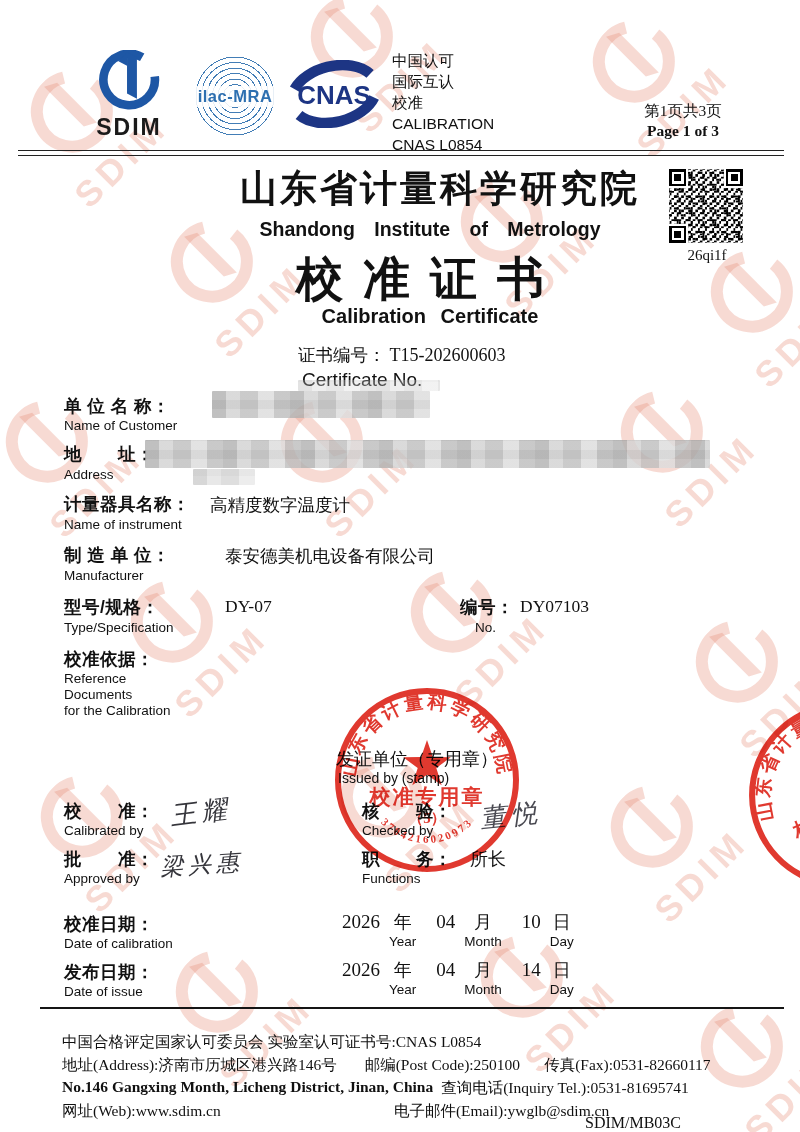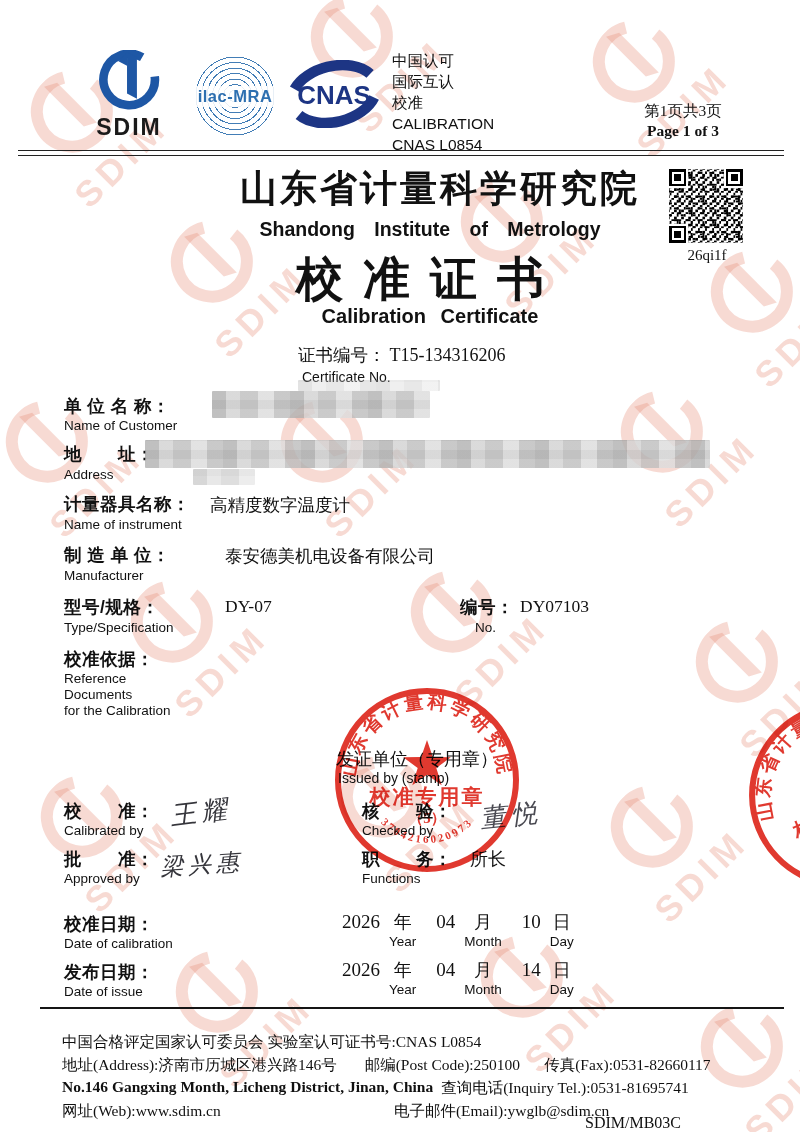--- a/index.html
+++ b/index.html
@@ -26,21 +26,21 @@
   .pageinfo{left:628px;top:101px;width:110px;text-align:center;font-size:15.5px;line-height:20px;}
   .pi-en{font-weight:700;}
   .dbl-rule{left:18px;right:16px;top:150px;height:4px;border-top:1px solid #222;border-bottom:1px solid #222;}
   
   .org-zh{left:80px;width:720px;top:164px;text-align:center;font-size:37px;font-weight:700;letter-spacing:3px;}
   .org-en{left:80px;width:700px;top:218px;text-align:center;font-family:"Liberation Sans",sans-serif;font-weight:700;font-size:19.5px;word-spacing:14px;}
   .cert-zh{left:80px;width:700px;top:248px;text-align:center;font-size:47px;font-weight:900;letter-spacing:20px;}
   .cert-en{left:80px;width:700px;top:305px;text-align:center;font-family:"Liberation Sans",sans-serif;font-weight:700;font-size:20px;word-spacing:9px;}
   .certno{left:298px;top:343px;font-size:17.5px;}
   .certno-v{font-size:18px;margin-left:4px;}
-  .certno-en{left:302px;top:369px;font-family:"Liberation Sans",sans-serif;font-size:14px;}
+  .certno-en{left:302px;top:369px;font-family:"Liberation Sans",sans-serif;font-size:19px;}
   .qr{left:667px;top:167px;width:80px;text-align:center;}
   .qr svg{width:78px;height:78px;display:block;}
   .qr-cap{font-size:15px;margin-top:2px;}
   
   .lab{position:absolute;font-family:"Liberation Sans",sans-serif;font-weight:700;font-size:17.5px;letter-spacing:.5px;white-space:nowrap;}
   .sub{position:absolute;font-family:"Liberation Sans",sans-serif;font-size:13.5px;white-space:nowrap;}
   .val{position:absolute;font-size:17.5px;white-space:nowrap;}
   .mosaic{position:absolute;border-radius:1px;opacity:.8;background-color:#d6d6d6;
     background-image:repeating-linear-gradient(90deg, rgba(120,120,120,.45) 0 14px, rgba(190,190,190,.4) 14px 28px, rgba(150,150,150,.45) 28px 46px, rgba(215,215,215,.4) 46px 62px, rgba(135,135,135,.4) 62px 78px),
                      repeating-linear-gradient(0deg, rgba(255,255,255,.25) 0 9px, rgba(0,0,0,.05) 9px 18px);}
@@ -234,21 +234,21 @@
     <div class="pi-en">Page 1 of 3</div>
   </div>
 
   <div class="abs dbl-rule"></div>
 
   <div class="abs org-zh">山东省计量科学研究院</div>
   <div class="abs org-en">Shandong Institute of Metrology</div>
   <div class="abs cert-zh">校准证书</div>
   <div class="abs cert-en">Calibration Certificate</div>
   <div class="abs certno">
-    <span>证书编号：</span><span class="certno-v">T15-134316206</span>
+    <span>证书编号：</span><span class="certno-v">T15-202600603</span>
   </div>
   <div class="abs certno-en">Certificate No.</div>
 
   <div class="abs qr">
     <svg viewBox="0 0 33 33" shape-rendering="crispEdges">
       <defs>
         <pattern id="q3" width="3" height="3" patternUnits="userSpaceOnUse">
           <rect x="0" y="0" width="1" height="1"></rect>
             <rect x="2" y="1" width="1" height="1"></rect>
             <rect x="1" y="2" width="1" height="1"></rect>

